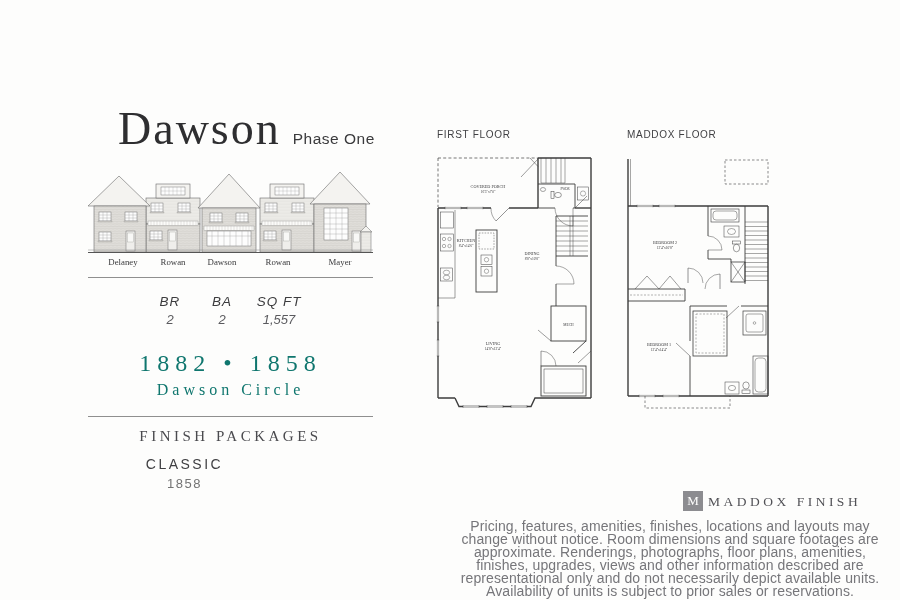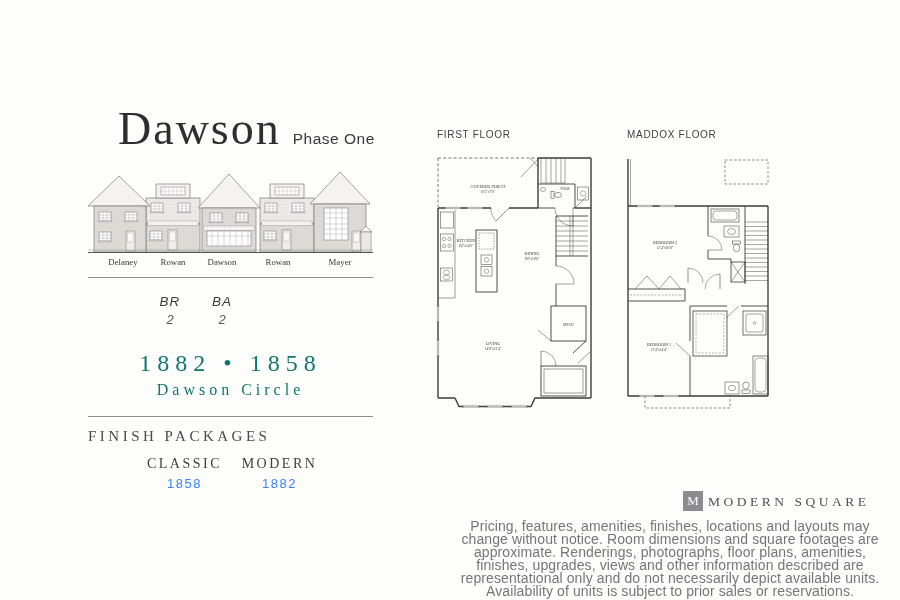--- a/index.html
+++ b/index.html
@@ -22,26 +22,26 @@
   .spec{text-align:center;}
   .spec-h{font-size:13.5px;letter-spacing:1px;color:#3c3c3e;}
   .spec-v{font-size:13px;color:#5a5a5e;margin-top:3px;}
 
   
   .address{left:88px;top:350px;width:285px;text-align:center;color:#0f766e;}
   .addr1{font-family:"Liberation Serif",serif;font-size:24px;letter-spacing:6px;}
   .addr2{font-family:"Liberation Serif",serif;font-size:16px;letter-spacing:4px;margin-top:4px;}
 
   
-  .finish-title{left:88px;top:428px;width:285px;
+  .finish-title{left:88px;top:428px;width:285px;text-align:center;
                 font-family:"Liberation Serif",serif;font-size:15px;letter-spacing:3.5px;color:#4a4a4e;}
   .packages{left:137px;top:456px;display:grid;grid-template-columns:95px 95px;}
   .pkg{text-align:center;}
-  .pkg-name{font-size:14px;letter-spacing:2.5px;color:#3f3f42;font-family:Liberation Serif, serif;}
-  .pkg-num{font-size:13px;letter-spacing:1.5px;color:#3b82f6;margin-top:4px;}
+  .pkg-name{font-size:14px;letter-spacing:2.5px;color:#3f3f42;}
+  .pkg-num{font-size:13px;letter-spacing:1.5px;color:#737373;margin-top:4px;}
 
   
   .floor-label{font-size:10px;letter-spacing:.7px;color:#3f3f42;top:129px;}
   .fl1{left:437px;} .fl2{left:627px;}
   .plan1{left:435px;top:156px;} .plan2{left:625px;top:156px;}
 
   
   .logo-box{left:683px;top:491px;width:20px;height:20px;background:#8c8c90;
             display:flex;align-items:center;justify-content:center;}
   .logo-m{font-family:"Liberation Serif",serif;font-size:13px;color:#fdfdfc;}
@@ -148,39 +148,39 @@
 
   <div class="abs specs">
     <div class="spec">
       <div class="spec-h">BR</div>
       <div class="spec-v">2</div>
     </div>
     <div class="spec">
       <div class="spec-h">BA</div>
       <div class="spec-v">2</div>
     </div>
+    <div class="spec">
+      <div class="spec-h">SQ FT</div>
+      <div class="spec-v">1,557</div>
+    </div>
   </div>
 
   <div class="abs address">
     <div class="addr1">1882 • 1858</div>
     <div class="addr2">Dawson Circle</div>
   </div>
 
   <div class="abs rule rule2"></div>
 
   <div class="abs finish-title">FINISH PACKAGES</div>
 
   <div class="abs packages">
     <div class="pkg">
       <div class="pkg-name">CLASSIC</div>
       <div class="pkg-num">1858</div>
-    </div>
-    <div class="pkg">
-      <div class="pkg-name">MODERN</div>
-      <div class="pkg-num">1882</div>
     </div>
   </div>
 
   <div class="abs floor-label fl1">FIRST FLOOR</div>
   <div class="abs floor-label fl2">MADDOX FLOOR</div>
 
   <svg class="abs plan1" width="162" height="256" viewBox="0 0 162 256">
     <g stroke="#3d3d3d" fill="none">
 
       <path d="M3 2 H103 M3 2 V51" stroke-width="0.7" stroke-dasharray="3 2.2"></path>
@@ -349,17 +349,17 @@
       <text x="40" y="88" font-size="4.2">BEDROOM 2</text>
       <text x="40" y="92.5" font-size="3.5">12'4"x10'8"</text>
       <text x="34" y="190" font-size="4.2">BEDROOM 1</text>
       <text x="34" y="194.5" font-size="3.5">12'4"x14'4"</text>
     </g>
   </svg>
 
   <div class="abs logo-box">
     <span class="logo-m">M</span>
   </div>
-  <div class="abs brand-name">MODERN SQUARE</div>
+  <div class="abs brand-name">MADDOX FINISH</div>
 
   <p class="abs disclaimer" style="margin:0">Pricing, features, amenities, finishes, locations and layouts may change without notice. Room dimensions and square footages are approximate. Renderings, photographs, floor plans, amenities, finishes, upgrades, views and other information described are representational only and do not necessarily depict available units. Availability of units is subject to prior sales or reservations.</p>
 
 </div>
 
 </body></html>

